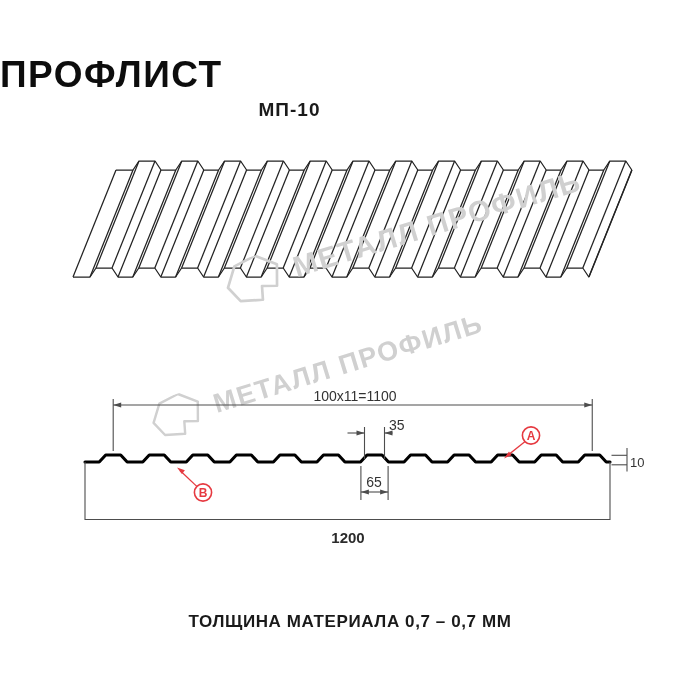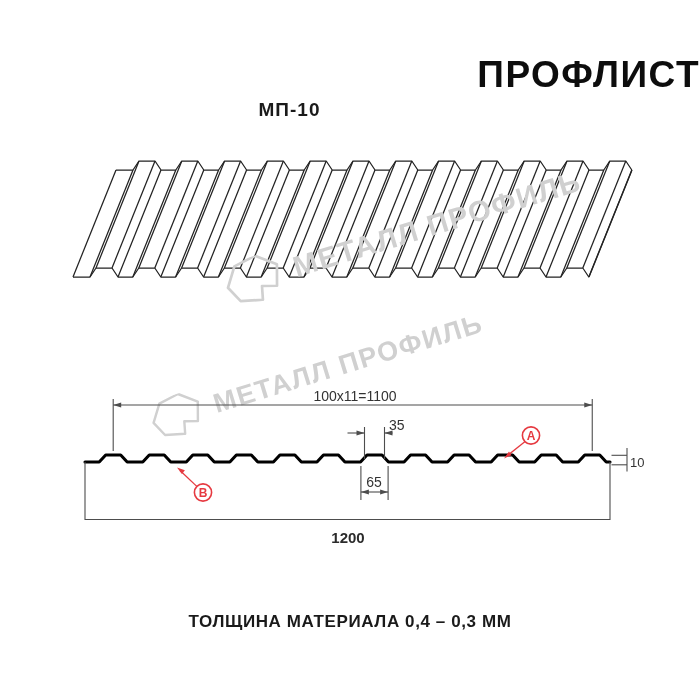--- a/index.html
+++ b/index.html
@@ -5,21 +5,21 @@
   html,body{margin:0;padding:0;}
   body{
     width:700px;height:700px;position:relative;overflow:hidden;
     background:#ffffff;
     font-family:"Liberation Sans","DejaVu Sans",sans-serif;
     --accent:#e63a41;
     --wm:#d0d0d0;
     --ink:#1a1a1a;
   }
   .title{
-    position:absolute;top:54px;left:0;width:700px;text-align:right;
+    position:absolute;top:54px;left:0;width:700px;text-align:left;
     font-size:37px;font-weight:800;letter-spacing:1.5px;color:#0d0d0d;
   }
   .subtitle{
     position:absolute;top:99px;left:0;width:579px;text-align:center;
     font-size:19px;font-weight:700;letter-spacing:1px;color:#1a1a1a;
   }
   .caption{
     position:absolute;top:612px;left:0;width:700px;text-align:center;
     font-size:17px;font-weight:600;letter-spacing:.6px;color:#1a1a1a;
   }
@@ -158,13 +158,13 @@
   </g>
 
   <g>
     <circle class="marker-circle" cx="203" cy="492.5" r="8.6"></circle>
     <text class="marker-text" x="203" y="497" text-anchor="middle">B</text>
     <line class="leader" x1="196.8" y1="486.4" x2="180" y2="470.5"></line>
     <polygon class="leader-head" points="177,467.5 181.9,474.1 184.9,470.2"></polygon>
   </g>
 </svg>
 
-<div class="caption">ТОЛЩИНА МАТЕРИАЛА 0,4 – 0,3 ММ</div>
+<div class="caption">ТОЛЩИНА МАТЕРИАЛА 0,7 – 0,7 ММ</div>
 
 </body></html>

